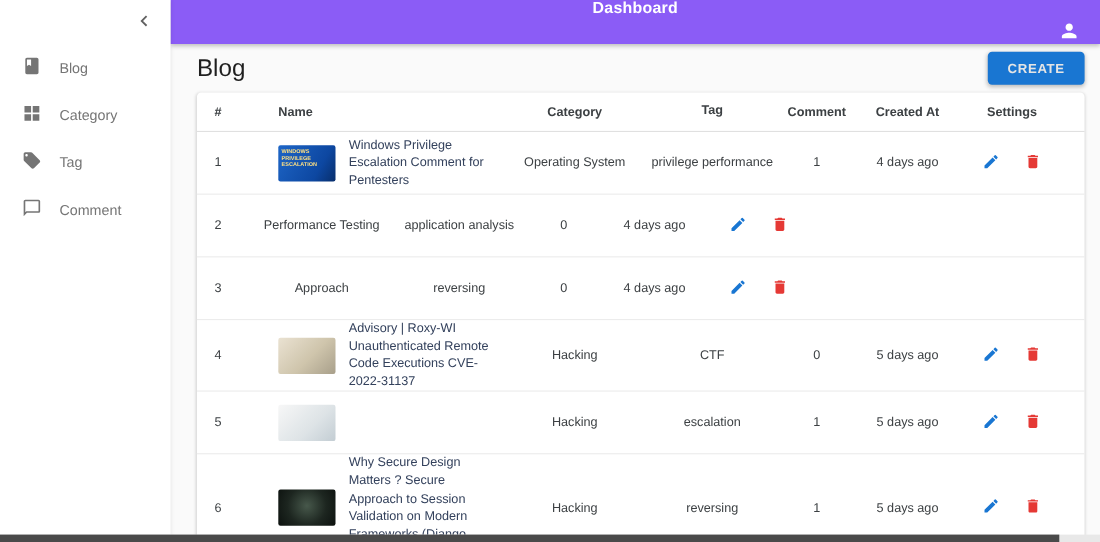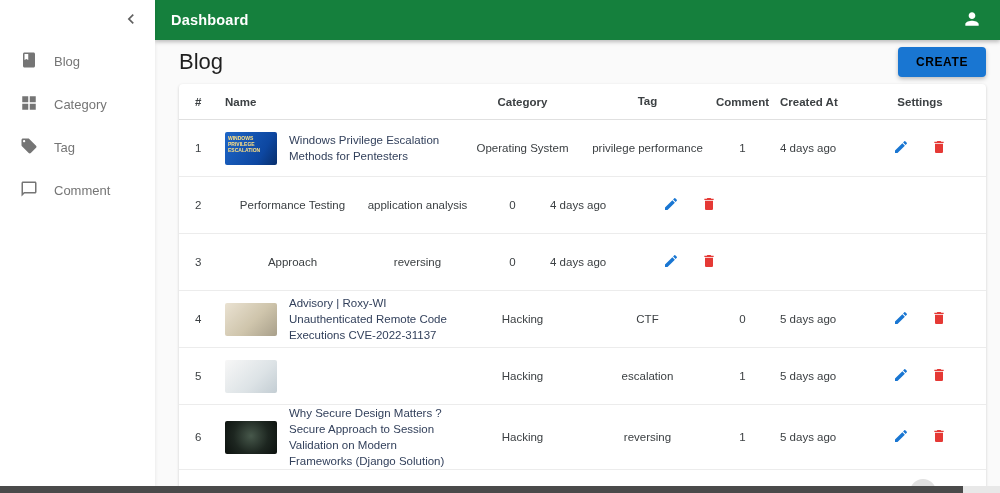--- a/index.html
+++ b/index.html
@@ -24,61 +24,62 @@
   .chev-btn { background:none; border:none; cursor:pointer; display:flex; padding:4px; }
   .nav-item {
     height:43px; display:flex; align-items:center; gap:16px;
     padding-left:20px; cursor:pointer; color:#757575; font-size:13px;
   }
   .nav-item svg { flex:0 0 18px; }
 
   
   .appbar {
     position:absolute; left:155px; right:0; top:0; height:40px;
-    background:#15803d; color:#fff; z-index:5;
+    background:#8b5cf6; color:#fff; z-index:5;
     display:flex; align-items:center; padding:0 16px;
     box-shadow:0 2px 4px rgba(0,0,0,0.25);
+    flex-direction:column;
   }
   .appbar-title { font-size:14.5px; font-weight:700; letter-spacing:.2px; }
   .avatar-btn { margin-left:auto; background:none; border:none; cursor:pointer; display:flex; padding:2px; }
 
   
   .content {
     position:absolute; left:155px; top:40px; right:0; bottom:0;
     padding:0 14px 0 24px;
   }
   .page-header { height:44px; display:flex; align-items:center; justify-content:space-between; }
   .page-title { font-size:22px; font-weight:500; color:#1f1f1f; }
   .create-btn {
-    background:#1976d2; color:#000000; border:none; border-radius:4px;
+    background:#1976d2; color:#e5e5e5; border:none; border-radius:4px;
     font-family:inherit; font-size:12px; font-weight:700; letter-spacing:.6px;
     padding:8px 18px; cursor:pointer; box-shadow:0 2px 4px rgba(0,0,0,0.25);
   }
 
   
   .card {
     background:#fff; border-radius:4px;
     box-shadow:0 1px 3px rgba(0,0,0,0.18);
   }
   .thead {
     display:flex; align-items:center; height:36px; padding:0 16px;
     border-bottom:1px solid #e0e0e0;
     font-size:11.5px; font-weight:700; color:#3c4043;
   }
   .trow {
     display:flex; align-items:center; min-height:57px; padding:0 16px;
     border-bottom:1px solid #ececec; font-size:11.5px;
   }
   .cell { flex-shrink:0; }
   .col-idx      { width:30px; text-align:left; }
-  .col-name     { flex:1 1 auto; display:flex; align-items:center; gap:12px; padding-right:8px; }
+  .col-name     { flex:1 1 auto; display:flex; align-items:center; gap:12px; padding-right:8px;margin-left:28px; }
   .col-cat      { width:135px; text-align:center; }
   .col-tag      { width:115px; text-align:center; line-height:1.4; }
   .col-comment  { width:75px;  text-align:center; }
-  .col-created  { width:90px;  text-align:left; }
+  .col-created  { width:90px;  text-align:center; }
   .col-settings { width:100px; display:flex; align-items:center; justify-content:center; gap:18px; }
 
   .name-text { color:#33415c; line-height:1.4; }
 
   .thumb {
     width:52px; height:33px; flex:0 0 52px; border-radius:2px;
     overflow:hidden; display:flex; align-items:flex-start;
   }
   .thumb-text {
     font-size:5px; font-weight:700; line-height:1.2; color:#ffe082;
@@ -191,21 +192,21 @@
       <div class="cell col-created">Created At</div>
       <div class="cell col-settings">Settings</div>
     </div>
 
     <div class="trow">
       <div class="cell col-idx">1</div>
       <div class="cell col-name">
         <div class="thumb thumb-1">
           <span class="thumb-text">Windows Privilege Escalation</span>
         </div>
-        <div class="name-text">Windows Privilege Escalation Methods for Pentesters</div>
+        <div class="name-text">Windows Privilege Escalation Comment for Pentesters</div>
       </div>
       <div class="cell col-cat">Operating System</div>
       <div class="cell col-tag">privilege performance</div>
       <div class="cell col-comment">1</div>
       <div class="cell col-created">4 days ago</div>
       <div class="cell col-settings">
         <button class="icon-btn">
           <span><svg width="16" height="16" viewBox="0 0 24 24" fill="#1976d2">
                 <path d="M3 17.25V21h3.75L17.81 9.94l-3.75-3.75L3 17.25zM20.71 7.04c.39-.39.39-1.02 0-1.41l-2.34-2.34a.996.996 0 0 0-1.41 0l-1.83 1.83 3.75 3.75 1.83-1.83z"></path>
               </svg></span>

